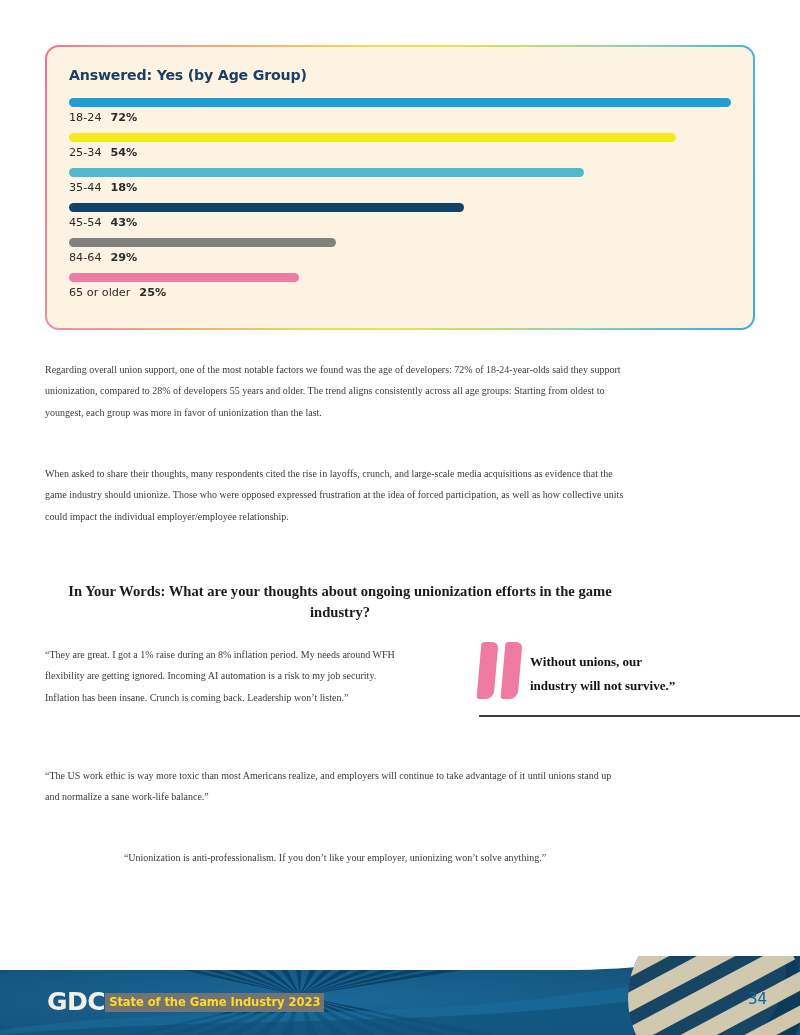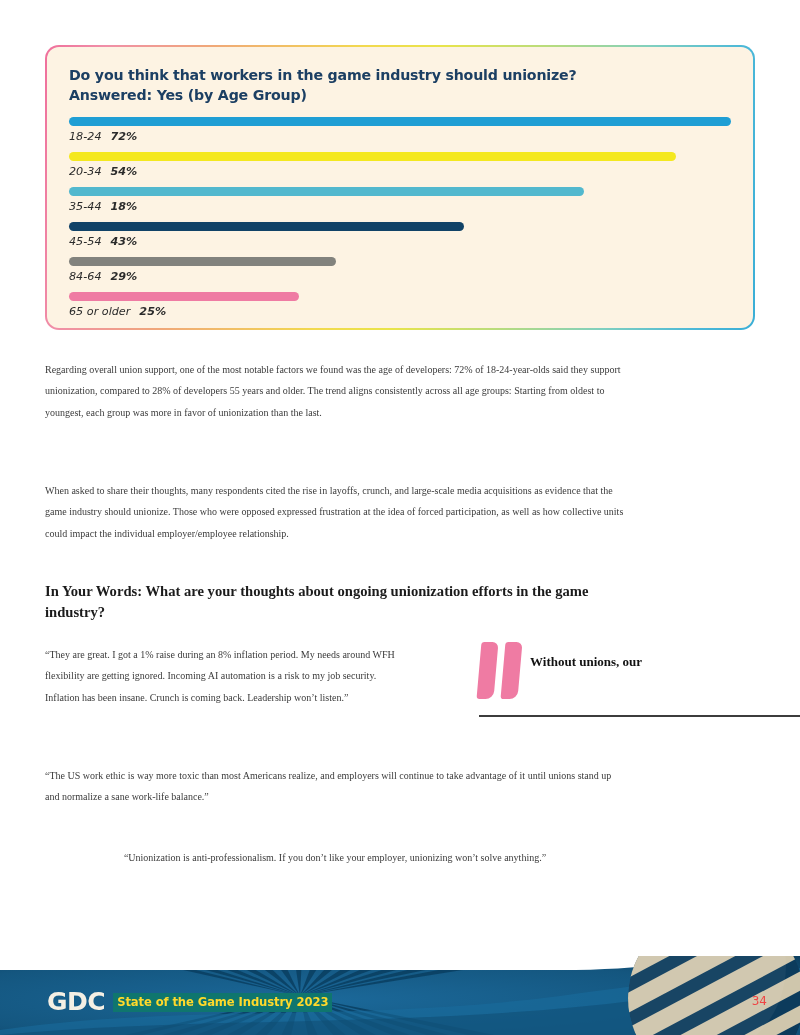--- a/index.html
+++ b/index.html
@@ -59,45 +59,45 @@
   .bar-fill {
     height: 9px;
     border-radius: 5px;
   }
   .bar-label {
     margin-top: 4px;
     font-family: "DejaVu Sans", sans-serif;
     font-size: 11.2px;
     color: #2b2b2b;
     white-space: nowrap;
-    font-style: italic;
   }
   .bar-label .pct {
     font-weight: bold;
     margin-left: 9px;
   }
 
   
   .body-text {
     position: absolute;
     font-family: "Liberation Serif", serif;
     font-size: 10px;
     line-height: 21.4px;
     color: #3b3b3b;
   }
   .p1 { left: 45px; top: 359px; width: 580px; }
-  .p2 { left: 45px; top: 480px; width: 580px; }
+  .p2 { left: 45px; top: 463px; width: 580px; }
   .q-head {
     position: absolute;
     left: 45px; top: 581px; width: 590px;
     font-family: "Liberation Serif", serif;
     font-weight: bold;
     font-size: 14.6px;
     line-height: 21.4px;
     color: #1b1b1b;
+    text-align: center;
   }
   .p3 { left: 45px; top: 644px; width: 360px; }
   .p4 { left: 45px; top: 765px; width: 580px; }
   .p5 { left: 45px; top: 847px; width: 580px; text-align: center; }
 
   
   .pullquote {
     position: absolute;
     left: 476px;
     top: 640px;
@@ -148,74 +148,73 @@
     overflow: hidden;
   }
   .footer svg { display: block; }
 
   .footer-logo {
     position: absolute;
     left: 47px;
     bottom: 20px;
     display: flex;
     align-items: center;
-    gap: 8px;
+    gap: 0;
   }
   .gdc-mark {
     font-family: "DejaVu Sans", sans-serif;
     font-weight: bold;
     font-size: 25px;
     letter-spacing: -0.5px;
     color: #f4efe4;
     line-height: 1;
     position: relative;
     top: -1px;
   }
   .footer-tag {
     font-family: "DejaVu Sans", sans-serif;
     font-weight: bold;
     font-size: 11.6px;
     color: #ffd92b;
-    background: #0f766e;
+    background: #737373;
     padding: 2px 4px 2px 4px;
     line-height: 1.25;
     letter-spacing: -0.1px;
   }
   .page-num {
     position: absolute;
     right: 33px;
     bottom: 27px;
     font-family: "DejaVu Sans", sans-serif;
-    font-size: 12px;
-    color: #ef4444;
+    font-size: 15px;
+    color: #0369a1;
   }
 </style>
 </head>
 <body>
 
 <div class="chart-card-wrap">
   <div class="chart-card">
 
     <div class="chart-title">
-      <div>Do you think that workers in the game industry should unionize?</div>
       <div>Answered: Yes (by Age Group)</div>
     </div>
 
     <div class="bars" id="bars">
         <div class="bar-row">
           <div class="bar-track">
             <div class="bar-fill" style="width: 100%; background: rgb(31, 158, 212);"></div>
           </div>
           <div class="bar-label"><span class="cat">18-24</span><span class="pct">72%</span></div>
         </div>
         <div class="bar-row">
           <div class="bar-track">
             <div class="bar-fill" style="width: 91.6667%; background: rgb(244, 232, 31);"></div>
           </div>
-          <div class="bar-label"><span class="cat">20-34</span><span class="pct">54%</span></div>
+          <div class="bar-label"><span class="cat">25-34</span><span class="pct">54%</span></div>
         </div>
         <div class="bar-row">
           <div class="bar-track">
             <div class="bar-fill" style="width: 77.7778%; background: rgb(82, 184, 206);"></div>
           </div>
           <div class="bar-label"><span class="cat">35-44</span><span class="pct">18%</span></div>
         </div>
         <div class="bar-row">
           <div class="bar-track">
             <div class="bar-fill" style="width: 59.7222%; background: rgb(17, 66, 103);"></div>
@@ -252,20 +251,21 @@
 <p class="body-text p5">“Unionization is anti-professionalism. If you don’t like your employer, unionizing won’t solve anything.”</p>
 
 <div class="pullquote">
   <div class="pq-inner">
     <div class="pq-mark">
       <span></span>
         <span></span>
     </div>
     <div class="pq-text">
       <div>Without unions, our</div>
+      <div>industry will not survive.”</div>
     </div>
   </div>
   <div class="pq-rule"></div>
 </div>
 
 <div class="footer">
   <svg width="800" height="79" viewBox="0 0 800 79">
     <defs>
       <clipPath id="bandClip">
         <path d="M0,14 L560,14 C660,14 700,0 800,0 L800,79 L0,79 Z"></path>

